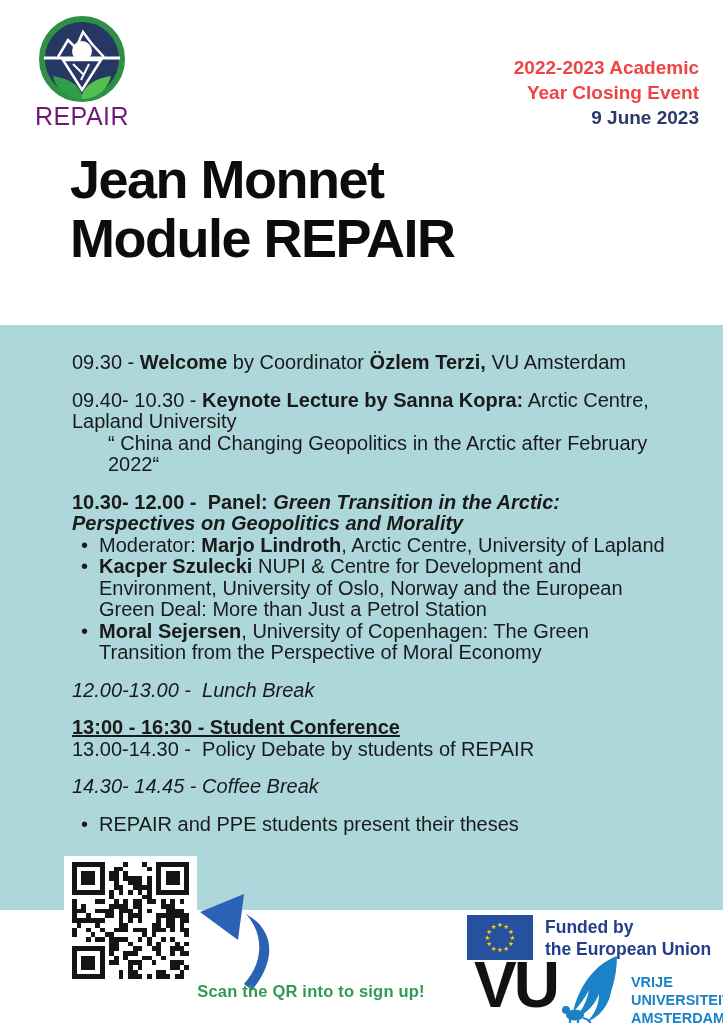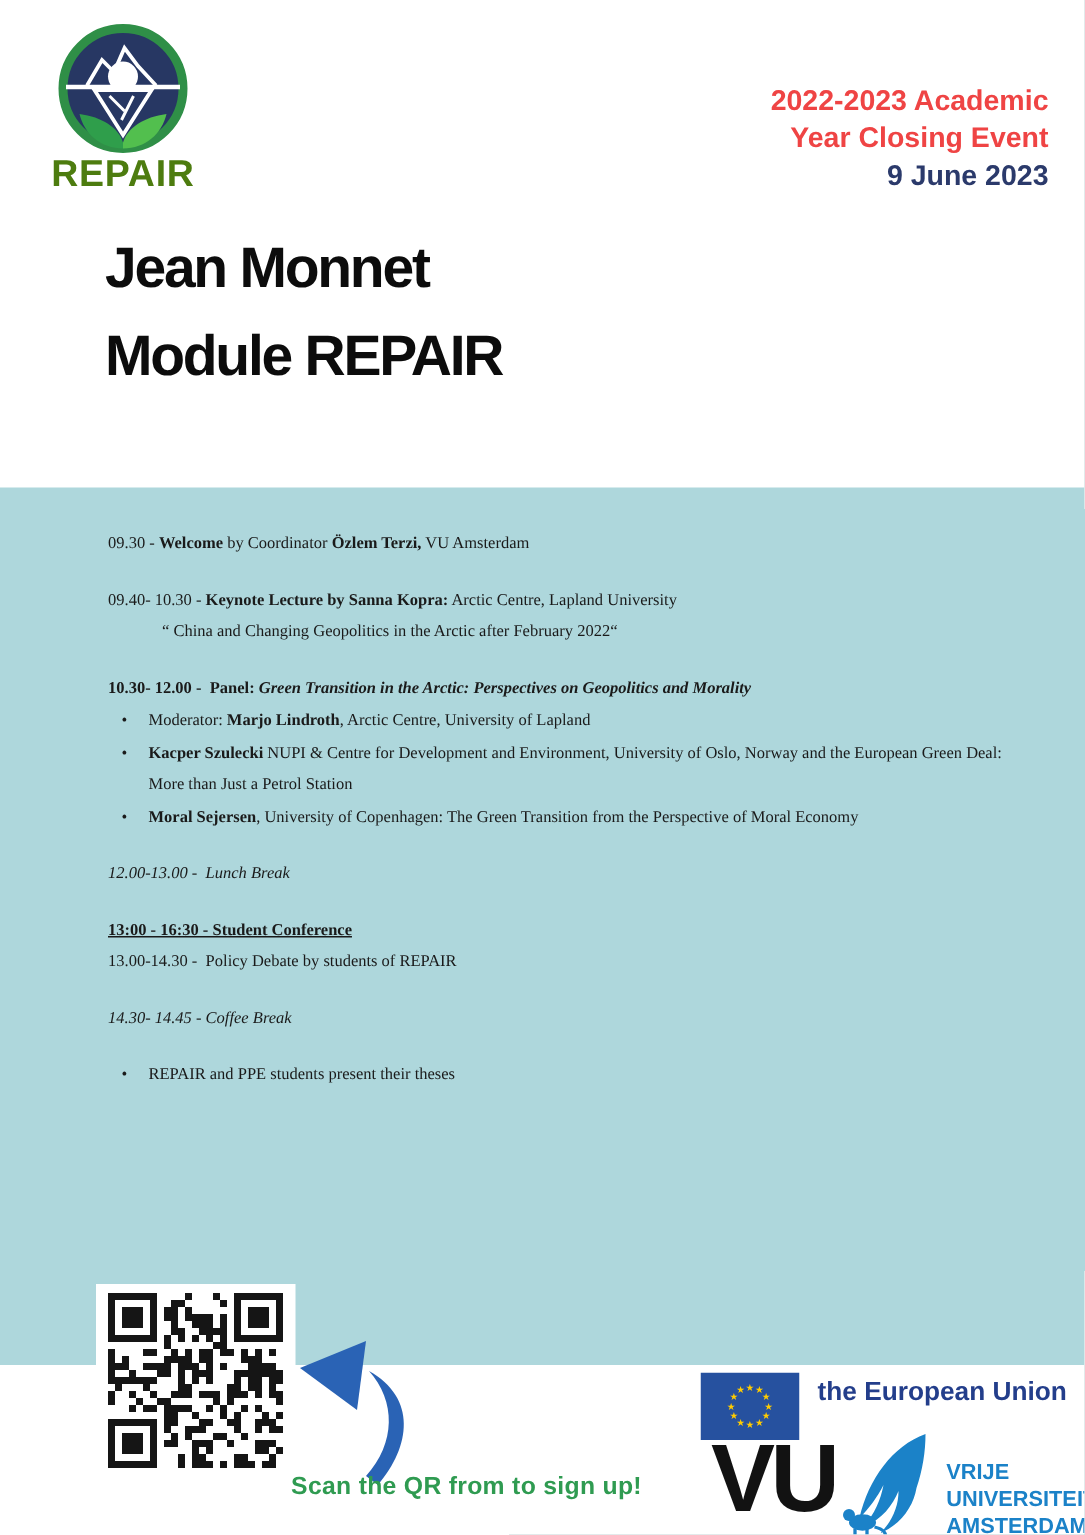--- a/index.html
+++ b/index.html
@@ -3,32 +3,32 @@
 <meta charset="utf-8">
 <style>
   html,body{margin:0;padding:0;background:#e8e8e8;}
   .page{
     position:relative; width:723px; height:1023px; background:#ffffff;
     font-family:"Liberation Sans", sans-serif; overflow:hidden; margin:0 auto;
   }
   
   .logo-wrap{position:absolute; left:30px; top:14px; width:104px; text-align:center;}
   .logo-wrap svg{display:block; margin:0 auto;}
-  .logo-label{color:#4d7c0f; font-weight:bold; font-size:25px; letter-spacing:.5px; margin-top:-4px;}
+  .logo-label{color:#701a75; font-weight:normal; font-size:25px; letter-spacing:.5px; margin-top:-4px;}
   .event-meta{position:absolute; right:24px; top:55px; text-align:right; font-weight:bold;
               font-size:19px; line-height:25px;}
   .event-meta .light{color:#ef4444; display:block;margin-left:28px;}
   .event-meta .date{color:#2b3a6b; display:block;}
   .page-title{position:absolute; left:70px; top:150px; color:#0c0c0c; font-weight:bold;
-              font-size:38px; line-height:59px; letter-spacing:-1.5px;}
+              font-size:54px; line-height:59px; letter-spacing:-1.5px;}
   
   .band{position:absolute; left:0; top:325px; width:723px; height:585px; background:#aed7dc;}
   
   .schedule{position:absolute; left:72px; top:352px; width:598px; color:#1a1a1a;
-            font-size:11px; line-height:21.5px;font-family:Liberation Serif, serif;}
+            font-size:20px; line-height:21.5px;}
   .schedule .blk{white-space:pre-wrap;}
   .schedule .gap{height:16px;}
   .schedule .quote{padding-left:36px;}
   .schedule .bullet{position:relative; padding-left:27px;}
   .schedule .bullet .dot{position:absolute; left:9px; top:0;}
   .schedule .b{font-weight:bold;}
   .schedule .i{font-style:italic;}
   .schedule .u{text-decoration:underline;}
   
   .qr-box{position:absolute; left:64px; top:856px; width:133px; height:129px; background:#ffffff;
@@ -405,41 +405,42 @@
         <rect x="22" y="24" width="1" height="1"></rect>
         <rect x="23" y="24" width="1" height="1"></rect>
       </svg>
   </div>
 
   <svg class="arrow" viewBox="0 0 100 110">
     <path d="M60,104 C82,78 86,46 54,28 C72,48 72,76 52,98 Z" fill="#2a63b5"></path>
     <polygon points="8,26 52,8 46,54" fill="#2a63b5"></polygon>
   </svg>
 
-  <div class="qr-caption">Scan the QR from to sign up!</div>
+  <div class="qr-caption">Scan the QR into to sign up!</div>
 
   <div class="eu-block">
     <svg width="66" height="45" viewBox="0 0 66 45">
       <rect x="0" y="0" width="66" height="45" fill="#26519f"></rect>
       <g fill="#ffcc00" font-size="6.5" text-anchor="middle" font-family="DejaVu Sans, sans-serif">
         <text x="33" y="12.3">★</text>
         <text x="39.25" y="13.97">★</text>
         <text x="43.83" y="18.55">★</text>
         <text x="45.5" y="24.8">★</text>
         <text x="43.83" y="31.05">★</text>
         <text x="39.25" y="35.63">★</text>
         <text x="33" y="37.3">★</text>
         <text x="26.75" y="35.63">★</text>
         <text x="22.17" y="31.05">★</text>
         <text x="20.5" y="24.8">★</text>
         <text x="22.17" y="18.55">★</text>
         <text x="26.75" y="13.97">★</text>
       </g>
     </svg>
     <div class="eu-text">
+      <span>Funded by</span>
       <span>the European Union</span>
     </div>
   </div>
 
   <div class="vu-block">
     <span class="vu-letters">VU</span>
     <svg class="vu-griffin" width="68" height="70" viewBox="0 0 68 70">
       <path d="M58,2 C36,10 20,32 14,58 C20,52 26,44 30,36 C28,46 24,56 16,64 C28,60 36,50 40,40 C40,50 36,60 28,68 C42,62 50,50 52,38 C56,26 58,14 58,2 Z" fill="#1b82c8"></path>
       <ellipse cx="16" cy="61" rx="9" ry="5.5" fill="#1b82c8"></ellipse>
       <circle cx="7" cy="56" r="4" fill="#1b82c8"></circle>

